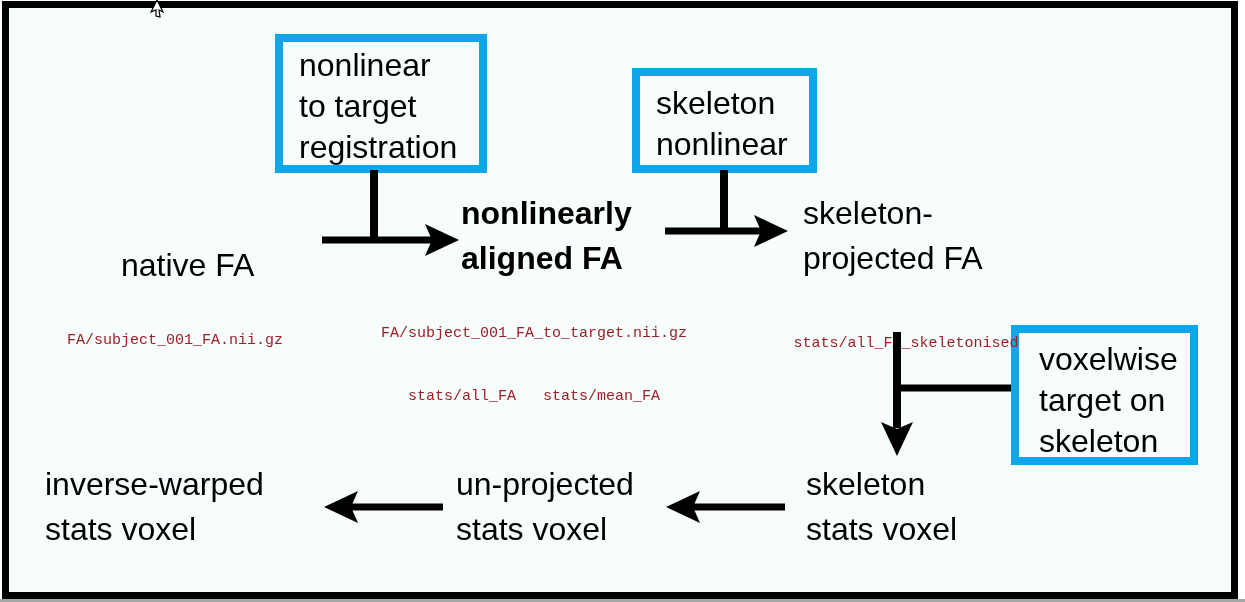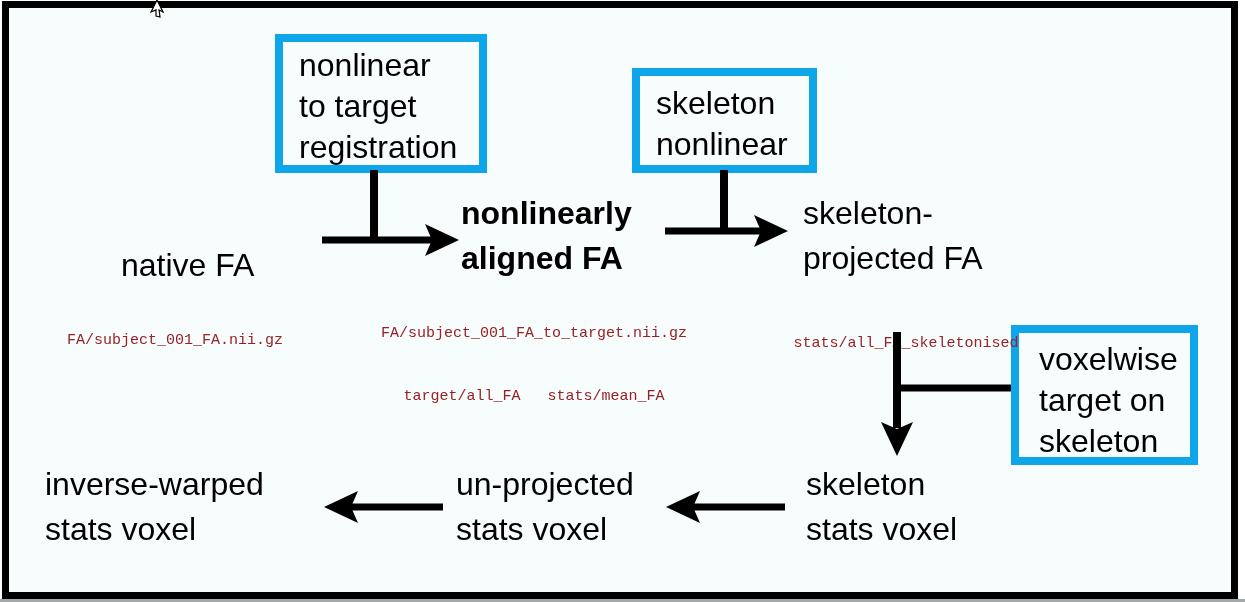--- a/index.html
+++ b/index.html
@@ -95,21 +95,21 @@
     <div>inverse-warped</div>
     <div>stats voxel</div>
   </div>
 
   <div class="caption cap-native">
     <div>FA/subject_001_FA.nii.gz</div>
   </div>
 
   <div class="caption cap-aligned">
     <div>FA/subject_001_FA_to_target.nii.gz</div>
-    <div>target/all_FA   stats/mean_FA</div>
+    <div>stats/all_FA   stats/mean_FA</div>
   </div>
 
   <div class="caption cap-skelproj">
     <div>stats/all_FA_skeletonised</div>
   </div>
 
   <svg class="arrows" width="1245" height="602" viewBox="0 0 1245 602">
 
     <line x1="374" y1="170" x2="374" y2="240" stroke="#000" stroke-width="8"></line>
 

